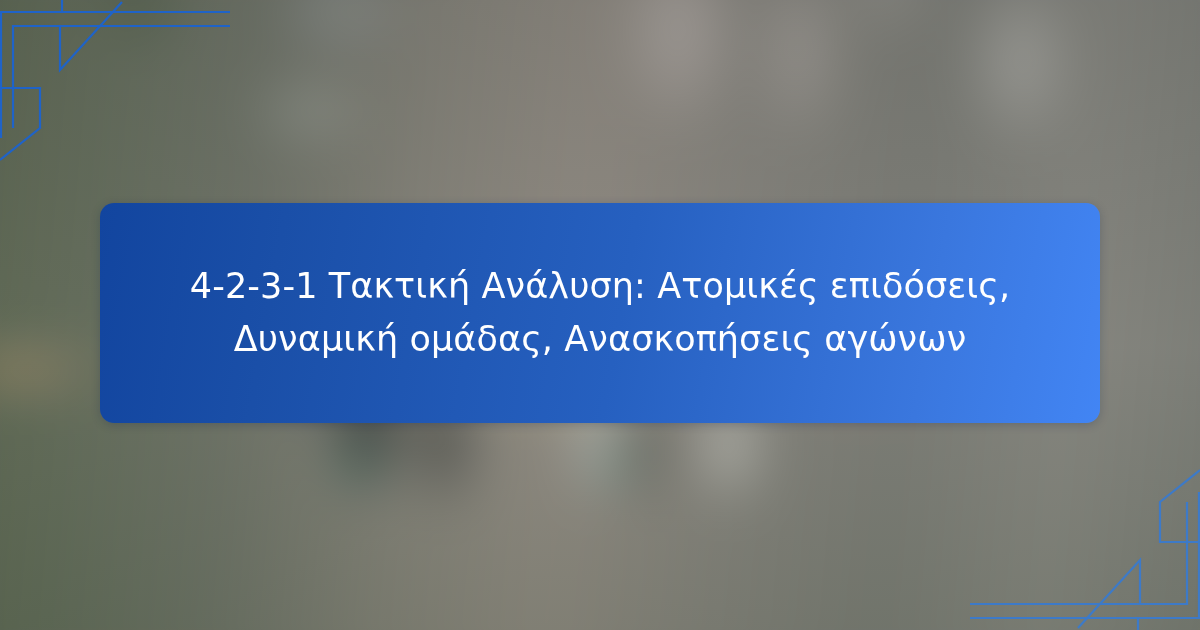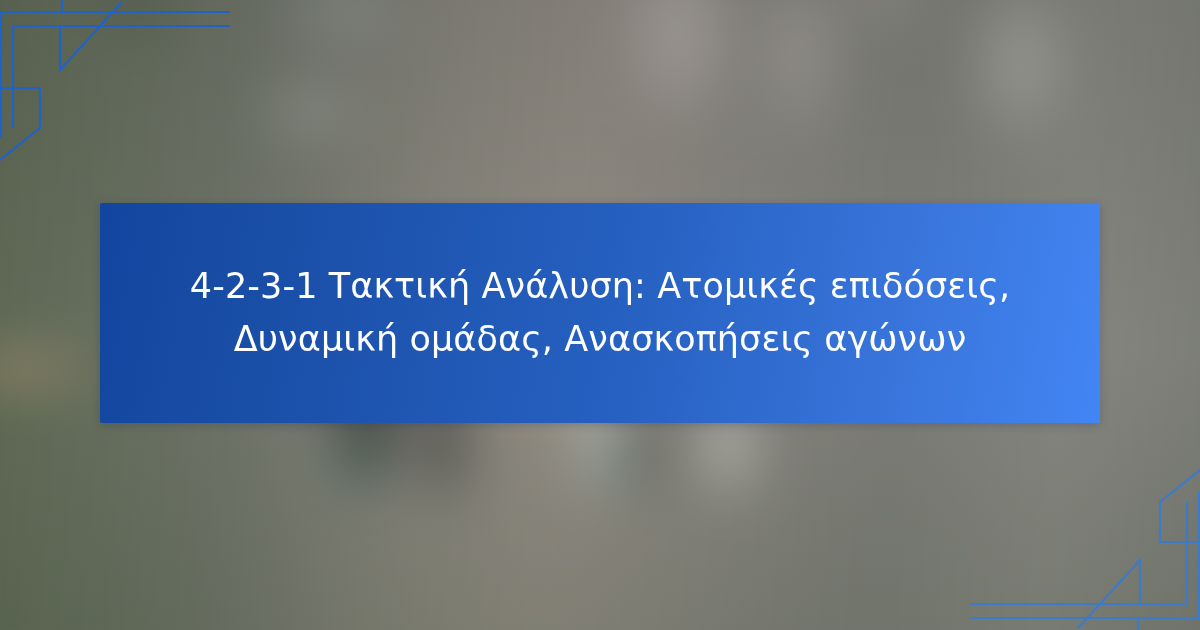--- a/index.html
+++ b/index.html
@@ -84,21 +84,21 @@
   .corner-br { bottom:0; right:0; width:260px; height:260px; }
 
   
   .headline-card {
     position:absolute;
     z-index:3;
     left:100px;
     top:203px;
     width:1000px;
     height:220px;
-    border-radius:2px;
+    border-radius:14px;
     background:linear-gradient(100deg, #12459f 0%, #1a4fa8 18%, #2660c0 52%, #3a77de 82%, #4285f4 100%);
     box-shadow:0 2px 10px rgba(12,30,70,0.22);
     display:flex;
     align-items:center;
     justify-content:center;
     padding:0 69px;
   }
 
   .headline-text {
     width:100%;

